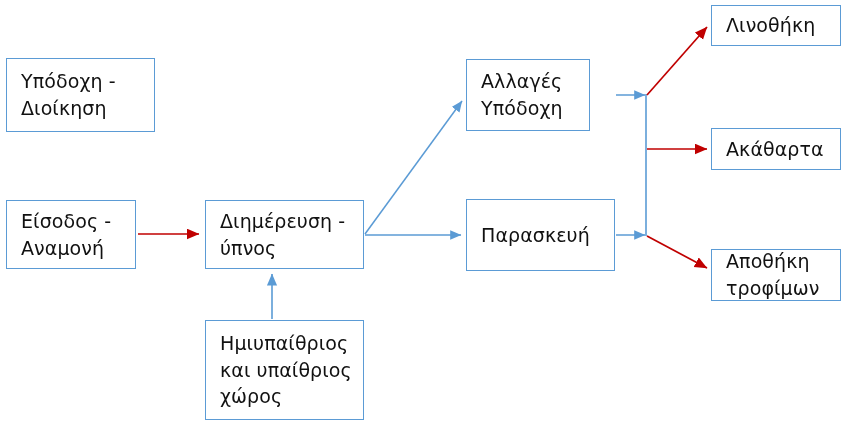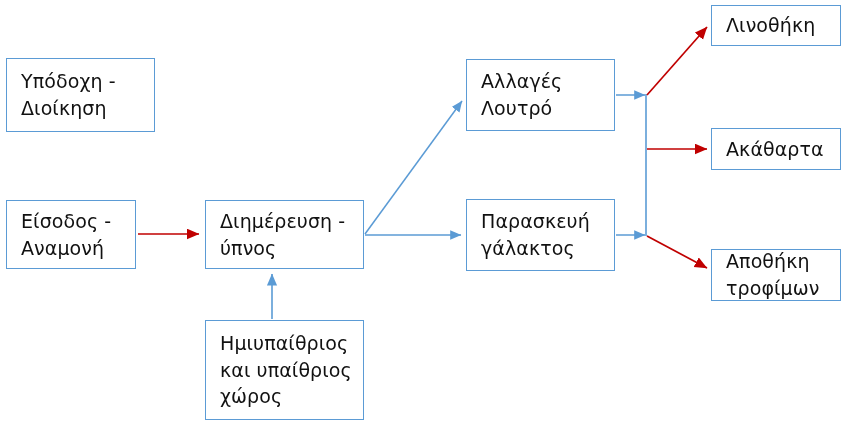--- a/index.html
+++ b/index.html
@@ -95,28 +95,27 @@
     <span class="line">Διημέρευση -</span>
     <span class="line">ύπνος</span>
   </div>
 
   <div class="node" style="left:205px; top:320px; width:159px; height:100px;">
     <span class="line">Ημιυπαίθριος</span>
     <span class="line">και υπαίθριος</span>
     <span class="line">χώρος</span>
   </div>
 
-  <div class="node" style="left:466px; top:59px; width:149px; height:72px;">
+  <div class="node" style="left:466px; top:59px; width:124px; height:72px;">
     <span class="line">Αλλαγές</span>
-    <span class="line">Λουτρό</span>
+    <span class="line">Υπόδοχη</span>
   </div>
 
   <div class="node" style="left:466px; top:199px; width:149px; height:72px;">
     <span class="line">Παρασκευή</span>
-    <span class="line">γάλακτος</span>
   </div>
 
   <div class="node" style="left:711px; top:128px; width:130px; height:42px;">
     <span class="line">Ακάθαρτα</span>
   </div>
 
   <div class="node" style="left:711px; top:5px; width:130px; height:41px;">
     <span class="line">Λινοθήκη</span>
   </div>
 

